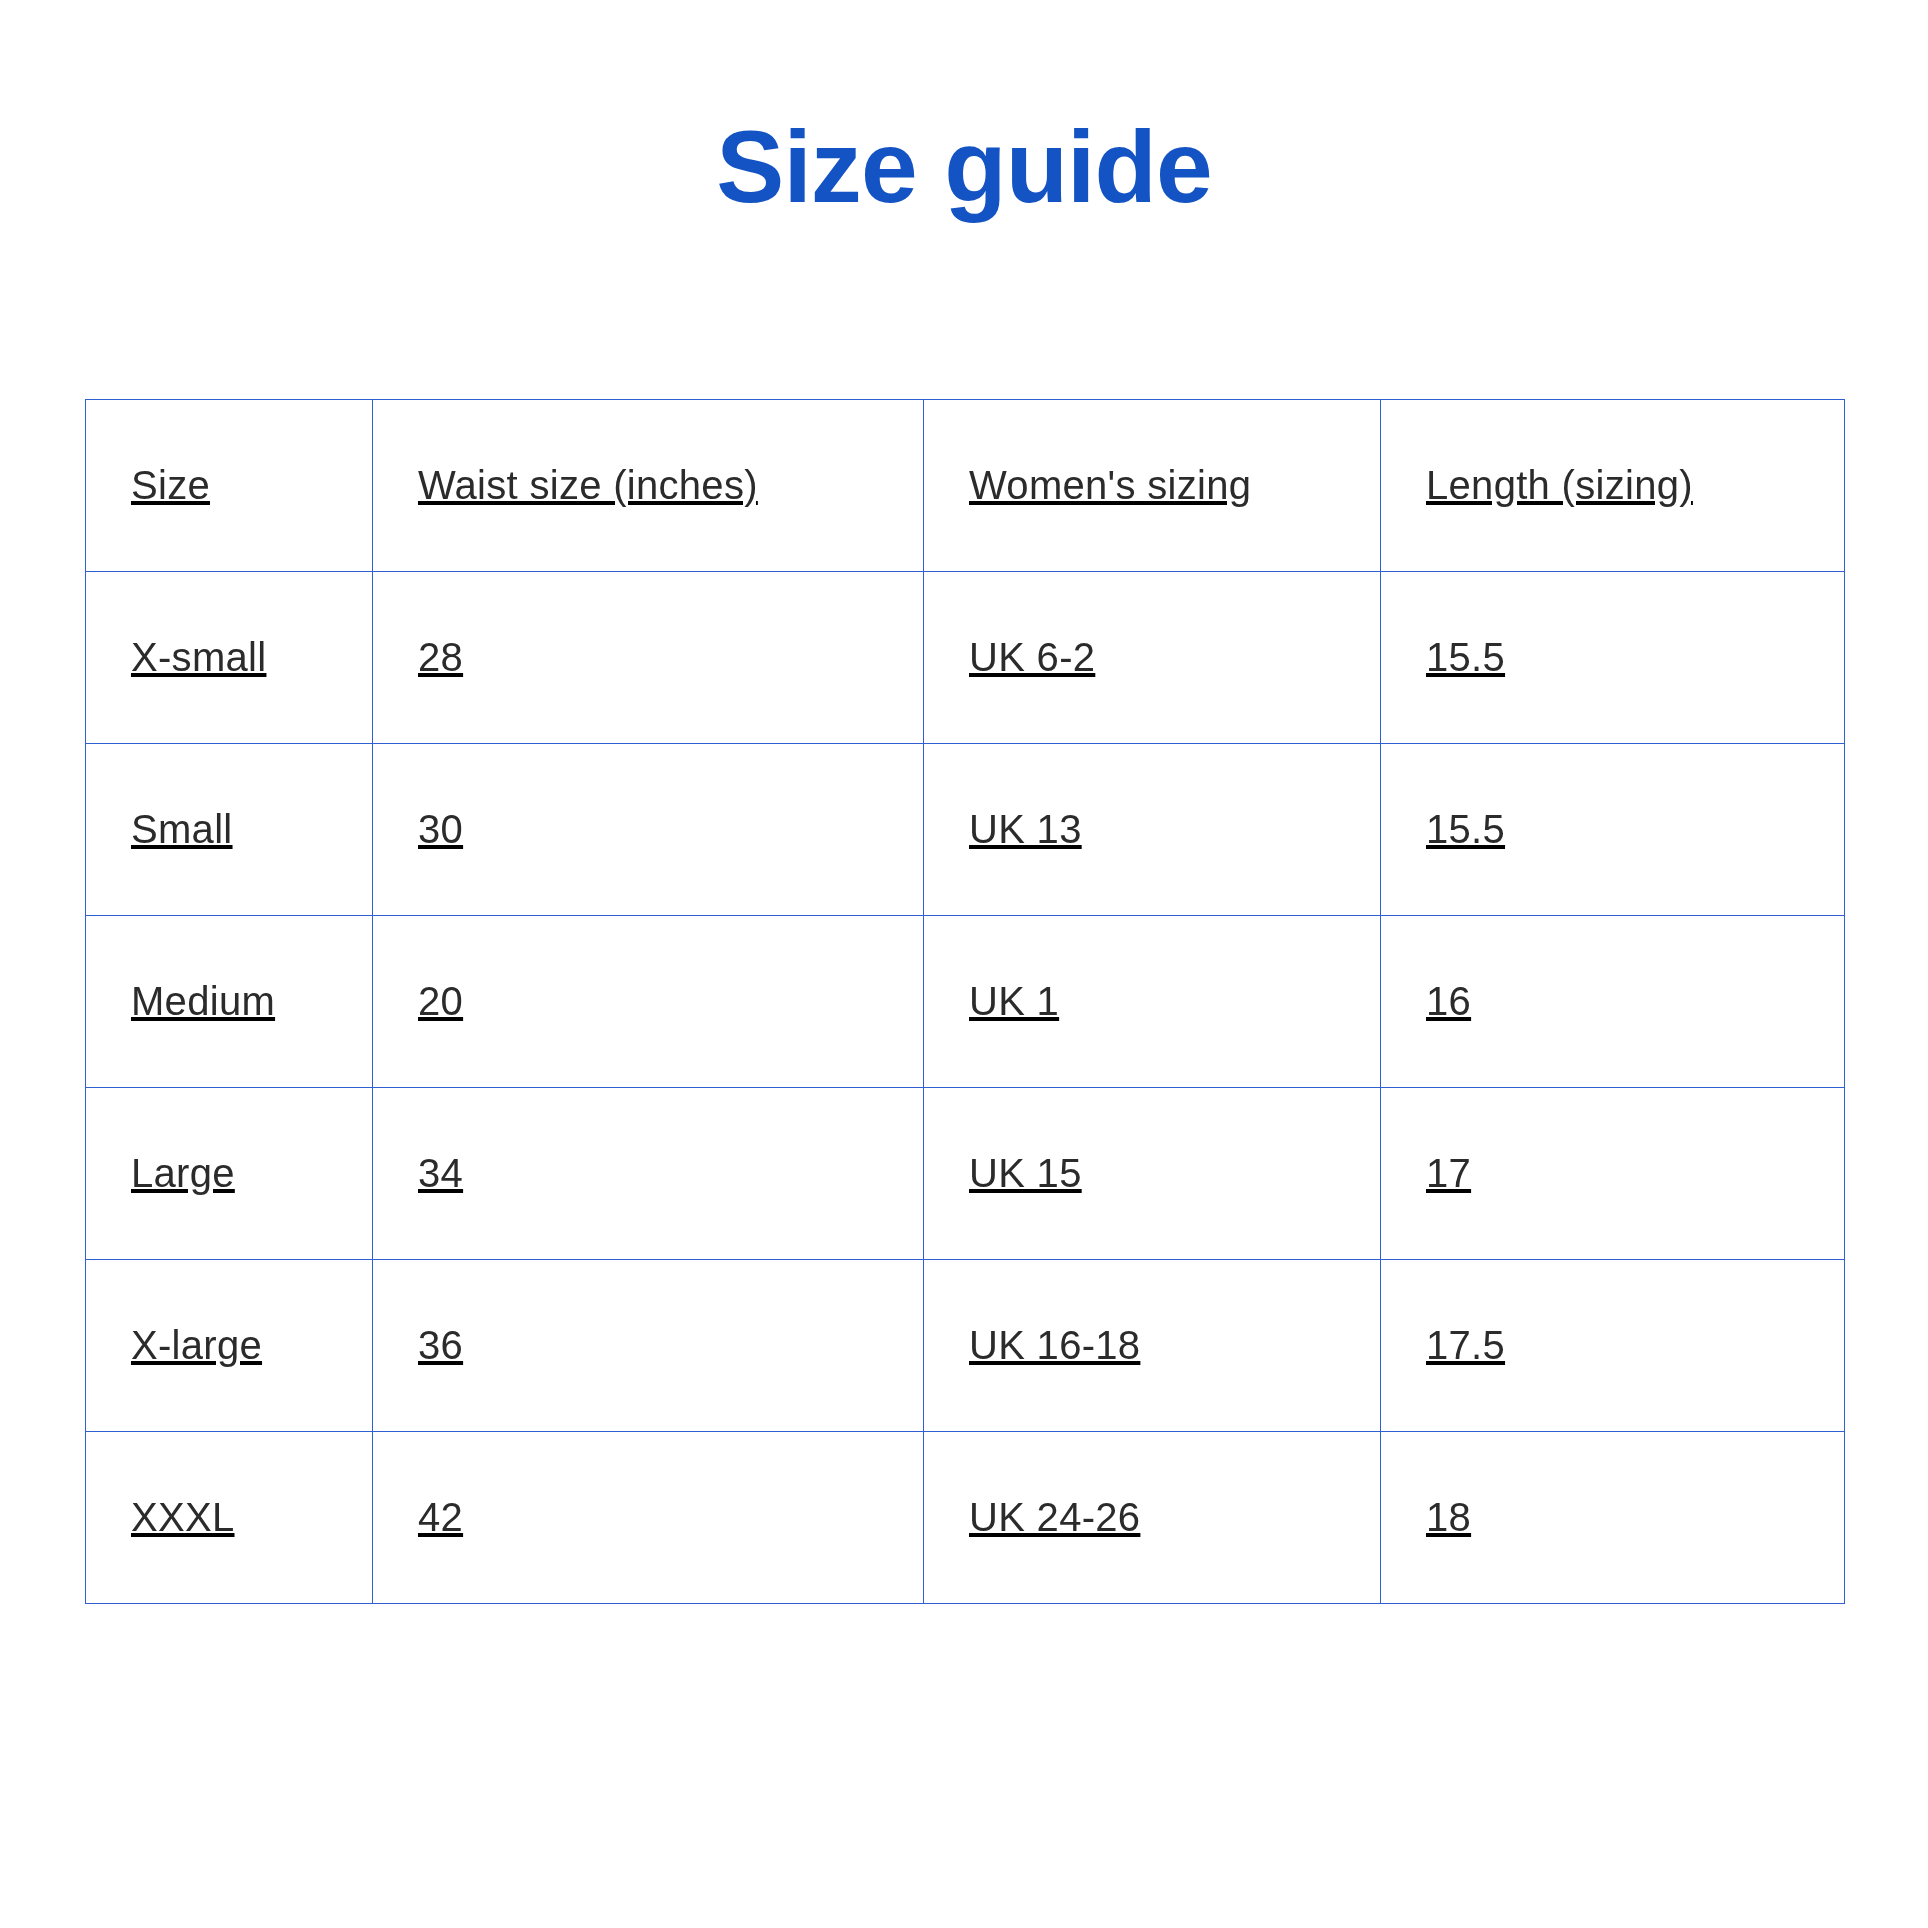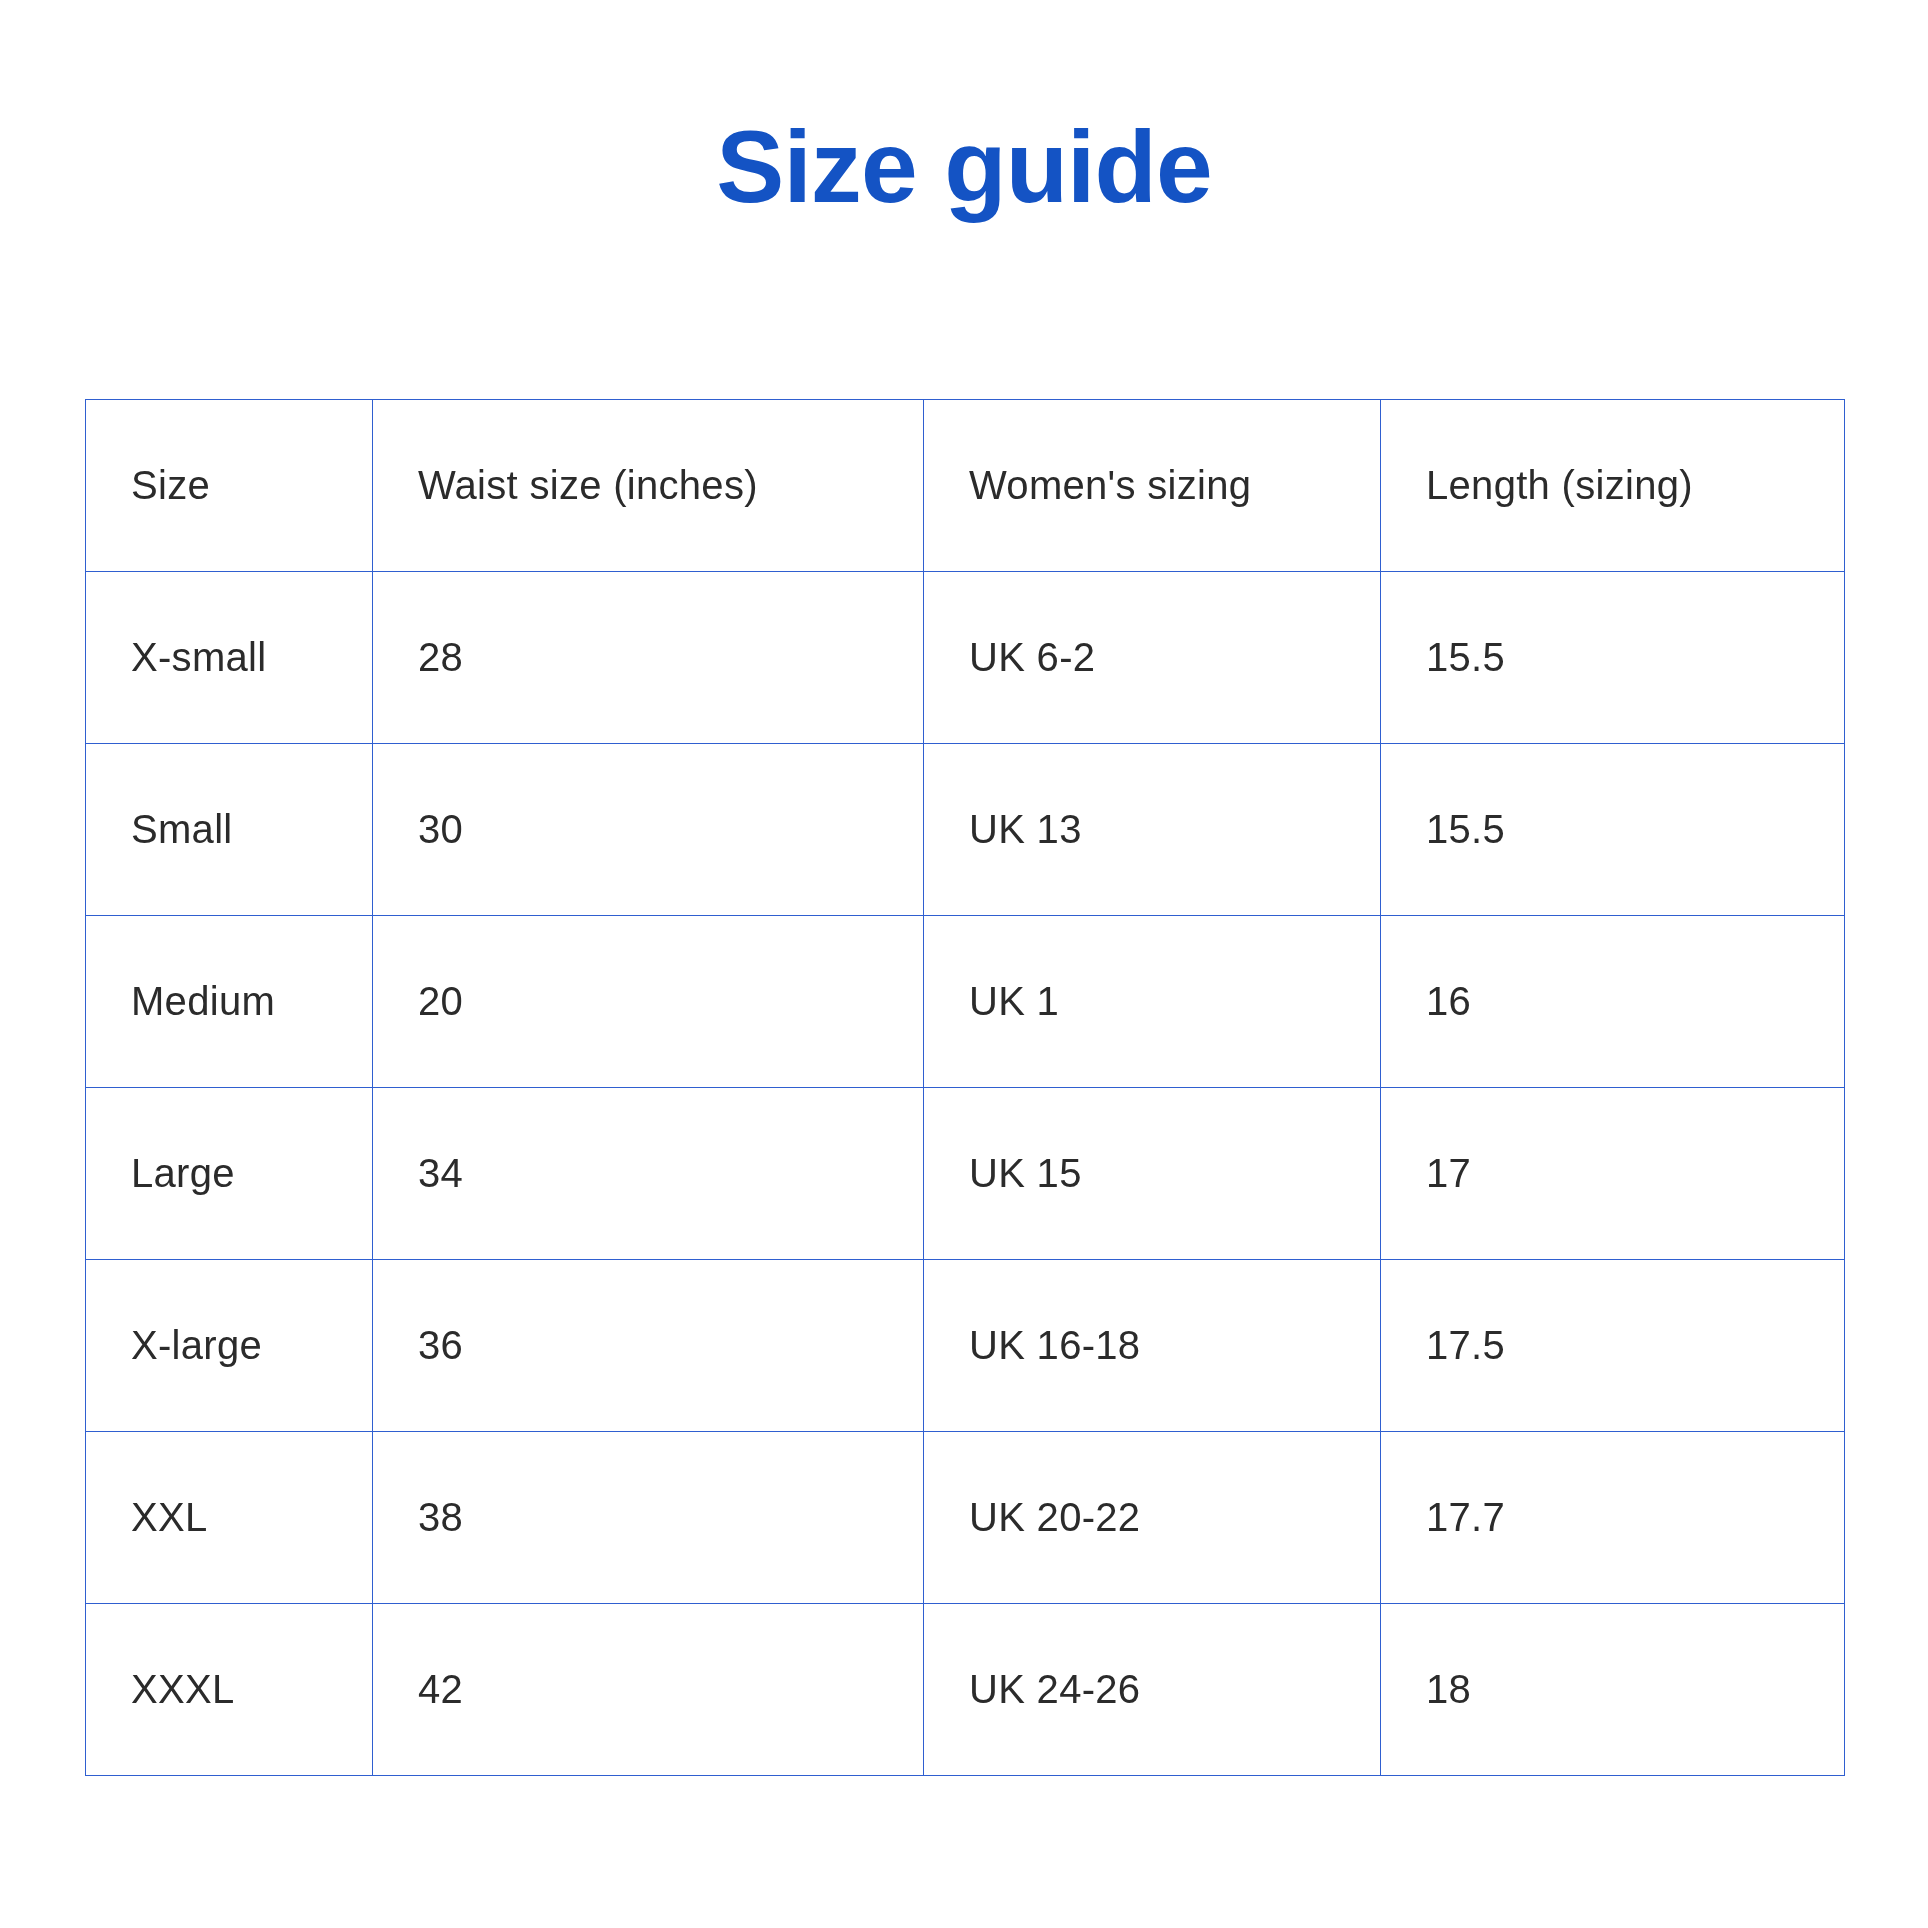--- a/index.html
+++ b/index.html
@@ -28,20 +28,21 @@
     letter-spacing: -0.9px;
     margin: 0;
     padding-top: 111px;
     line-height: 1.1;
   }
   .table-wrap {
     position: absolute;
     left: 85px;
     top: 399px;
     width: 1759px;
+    text-decoration: underline;
   }
   table.size-table {
     border-collapse: collapse;
     width: 100%;
     table-layout: fixed;
   }
   table.size-table td,
   table.size-table th {
     border: 1.9px solid #2f5fd0;
     height: 171px;
@@ -110,26 +111,20 @@
           <td>UK 15</td>
           <td>17</td>
         </tr>
         <tr>
           <td>X-large</td>
           <td>36</td>
           <td>UK 16-18</td>
           <td>17.5</td>
         </tr>
         <tr>
-          <td>XXL</td>
-          <td>38</td>
-          <td>UK 20-22</td>
-          <td>17.7</td>
-        </tr>
-        <tr>
           <td>XXXL</td>
           <td>42</td>
           <td>UK 24-26</td>
           <td>18</td>
         </tr>
       </tbody>
     </table>
   </div>
 
 </div>

